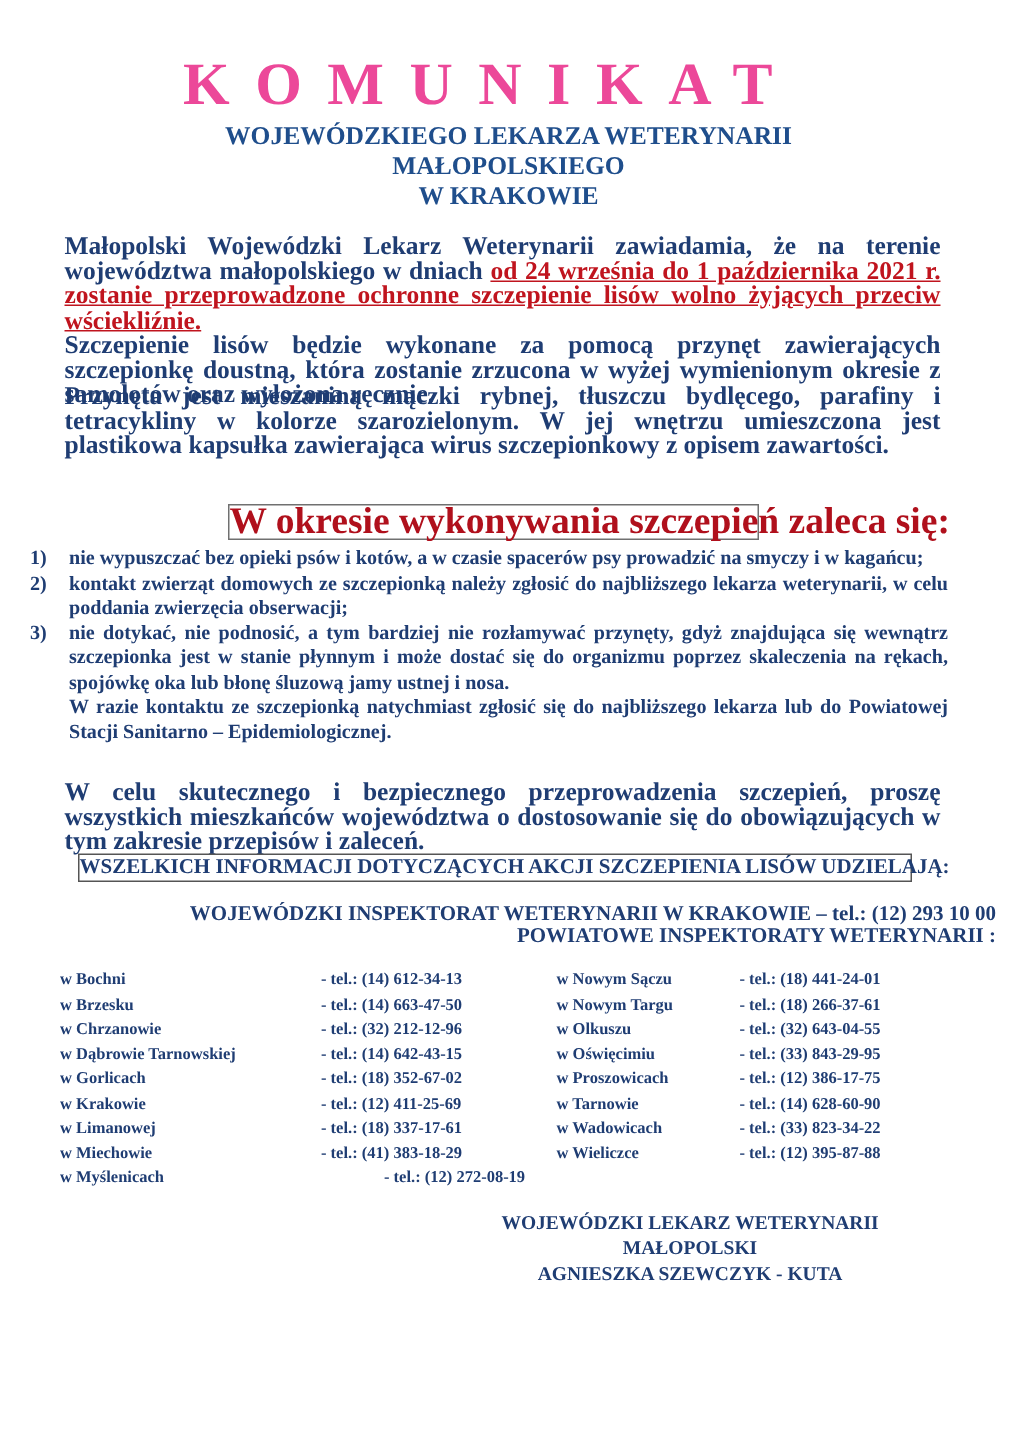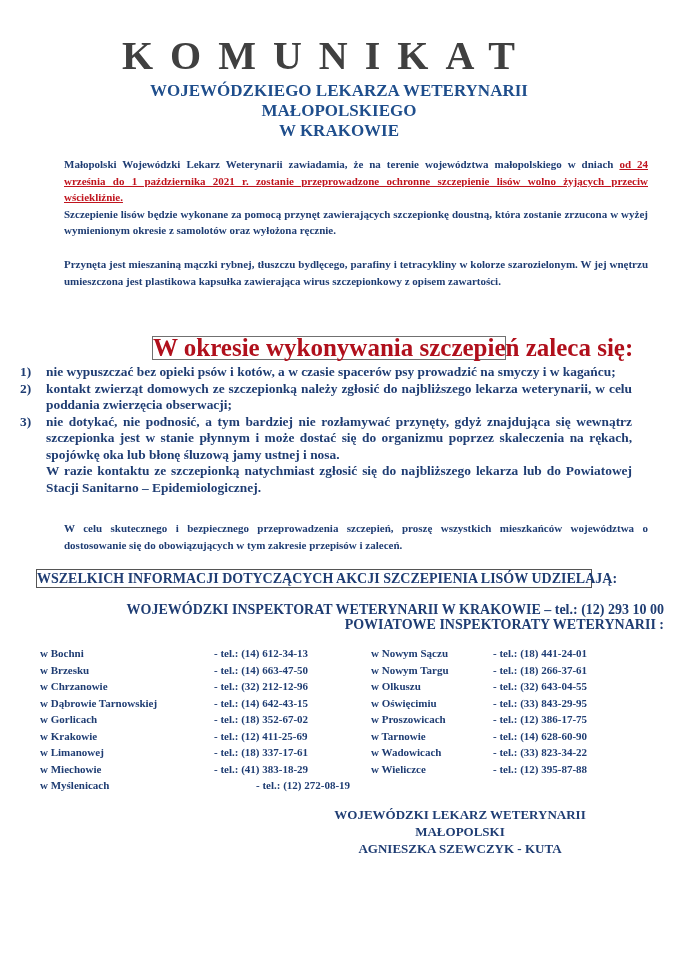--- a/index.html
+++ b/index.html
@@ -4,43 +4,43 @@
   <style>
     html, body { margin: 0; padding: 0; background: #ffffff; }
     body {
       width: 678px; height: 960px; position: relative; overflow: hidden;
       font-family: "Liberation Serif", "DejaVu Serif", serif;
       color: #1f3d73; font-weight: bold;
     }
     .page { position: absolute; left: 0; top: 0; width: 678px; height: 960px; }
     .title {
       position: absolute; top: 34px; left: 0; width: 654px; text-align: center;
-      font-size: 40px; letter-spacing: 17px; color: #404040; font-weight: bold;
+      font-size: 40px; letter-spacing: 17px; color: #ec4899; font-weight: bold;
       line-height: 44px; padding-left: 0; box-sizing: border-box;
     }
     .subtitle {
       position: absolute; top: 81px; left: 0; width: 678px; text-align: center;
       font-size: 17px; line-height: 20px; color: #1f4e8c;
     }
     .para {
-      position: absolute; left: 64px; width: 584px; font-size: 11px; line-height: 16.5px;
+      position: absolute; left: 43px; width: 584px; font-size: 17px; line-height: 16.5px;
       text-align: justify; color: #1f3d73;
     }
     .red-u { color: #c0141e; text-decoration: underline; text-decoration-color: #c0141e; }
     .recommend {
       position: absolute; top: 336px; left: 152px; width: 354px; height: 24px;
       border: 1px solid #707070; box-sizing: border-box;
       color: #b0101c; font-size: 25px; line-height: 22px; text-align: center;
       white-space: nowrap;
     }
     .list { position: absolute; left: 20px; top: 364px; width: 612px; font-size: 13.4px; line-height: 16.5px; color: #1f3d73; }
     .li { position: relative; padding-left: 26px; text-align: justify; }
     .li .num { position: absolute; left: 0; top: 0; }
     .box-head {
-      position: absolute; top: 569px; left: 36px; width: 556px; height: 19px;
+      position: absolute; top: 569px; left: 52px; width: 556px; height: 19px;
       border: 1px solid #555; box-sizing: border-box; text-align: center;
       font-size: 14px; line-height: 17px; color: #1f3d73; white-space: nowrap;
     }
     .center-line { position: absolute; left: 0; width: 664px; text-align: right; font-size: 14px; line-height: 15px; white-space: nowrap; }
     .contacts { position: absolute; top: 645px; font-size: 11px; line-height: 16.5px; }
     .row { position: relative; height: 16.5px; white-space: nowrap; }
     .row .city { position: absolute; left: 0; }
     .row .tel { position: absolute; }
     .sign { position: absolute; left: 300px; width: 320px; text-align: center; font-size: 13px; line-height: 17px; color: #1f3d73; }
   </style>

